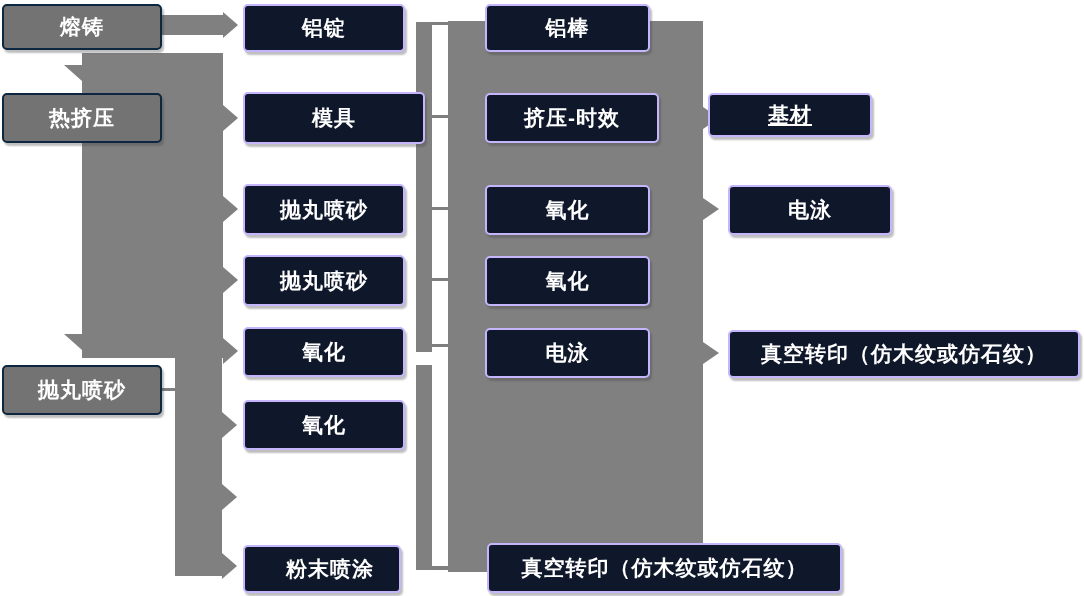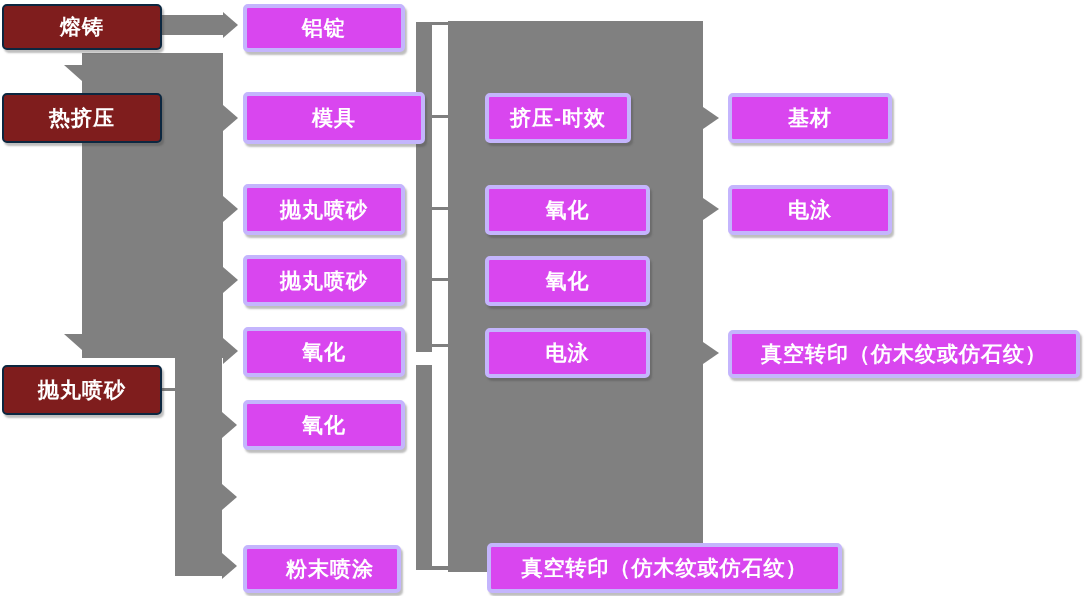--- a/index.html
+++ b/index.html
@@ -16,22 +16,22 @@
     color:#ffffff;
     font-size:21px;
     font-weight:600;
     letter-spacing:1px;
     border-radius:5px;
     box-sizing:border-box;
     z-index:3;
     box-shadow:2px 3px 2px rgba(70,70,70,0.35);
     white-space:nowrap;
   }
-  .light{background:#d946ef;border:4px solid #c4b5fd;}
-  .dark{background:#7f1d1d;border:2px solid #0c2740;}
+  .light{background:#0f172a;border:2px solid #c4b5fd;}
+  .dark{background:#737373;border:2px solid #0c2740;}
   .gray{position:absolute;background:#808080;z-index:1;}
   .thin{position:absolute;background:#7f7f7f;z-index:1;}
   .arr-r{position:absolute;width:0;height:0;z-index:1;
     border-top:13px solid transparent;border-bottom:13px solid transparent;
     border-left:15px solid #808080;}
   .arr-r-sm{position:absolute;width:0;height:0;z-index:1;
     border-top:11px solid transparent;border-bottom:11px solid transparent;
     border-left:16px solid #808080;}
   .arr-d{position:absolute;width:0;height:0;z-index:2;
     border-left:18px solid transparent;border-right:18px solid transparent;
@@ -83,23 +83,24 @@
   <div class="box dark" style="left:2px;top:365px;width:160px;height:50px;">抛丸喷砂</div>
 
   <div class="box light" style="left:243px;top:4px;width:162px;height:48px;">铝锭</div>
   <div class="box light" style="left:243px;top:92px;width:182px;height:52px;">模具</div>
   <div class="box light" style="left:243px;top:184px;width:162px;height:51px;">抛丸喷砂</div>
   <div class="box light" style="left:243px;top:255px;width:162px;height:51px;">抛丸喷砂</div>
   <div class="box light" style="left:243px;top:327px;width:162px;height:50px;">氧化</div>
   <div class="box light" style="left:243px;top:400px;width:162px;height:50px;">氧化</div>
   <div class="box light" style="left:243px;top:545px;width:158px;height:48px;padding-left:16px;">粉末喷涂</div>
 
-  <div class="box light" style="left:485px;top:93px;width:146px;height:50px;text-align:right;">挤压-时效</div>
+  <div class="box light" style="left:485px;top:4px;width:165px;height:48px;">铝棒</div>
+  <div class="box light" style="left:485px;top:93px;width:174px;height:50px;text-align:right;">挤压-时效</div>
   <div class="box light" style="left:485px;top:185px;width:165px;height:50px;">氧化</div>
   <div class="box light" style="left:485px;top:256px;width:165px;height:50px;">氧化</div>
   <div class="box light" style="left:485px;top:328px;width:165px;height:50px;">电泳</div>
 
-  <div class="box light" style="left:728px;top:93px;width:164px;height:50px;">基材</div>
+  <div class="box light" style="left:708px;top:93px;width:164px;height:44px;text-decoration:underline;">基材</div>
   <div class="box light" style="left:728px;top:185px;width:164px;height:50px;">电泳</div>
   <div class="box light" style="left:728px;top:330px;width:352px;height:48px;">真空转印（仿木纹或仿石纹）</div>
   <div class="box light" style="left:487px;top:543px;width:355px;height:50px;">真空转印（仿木纹或仿石纹）</div>
 
 </div>
 
 </body></html>

